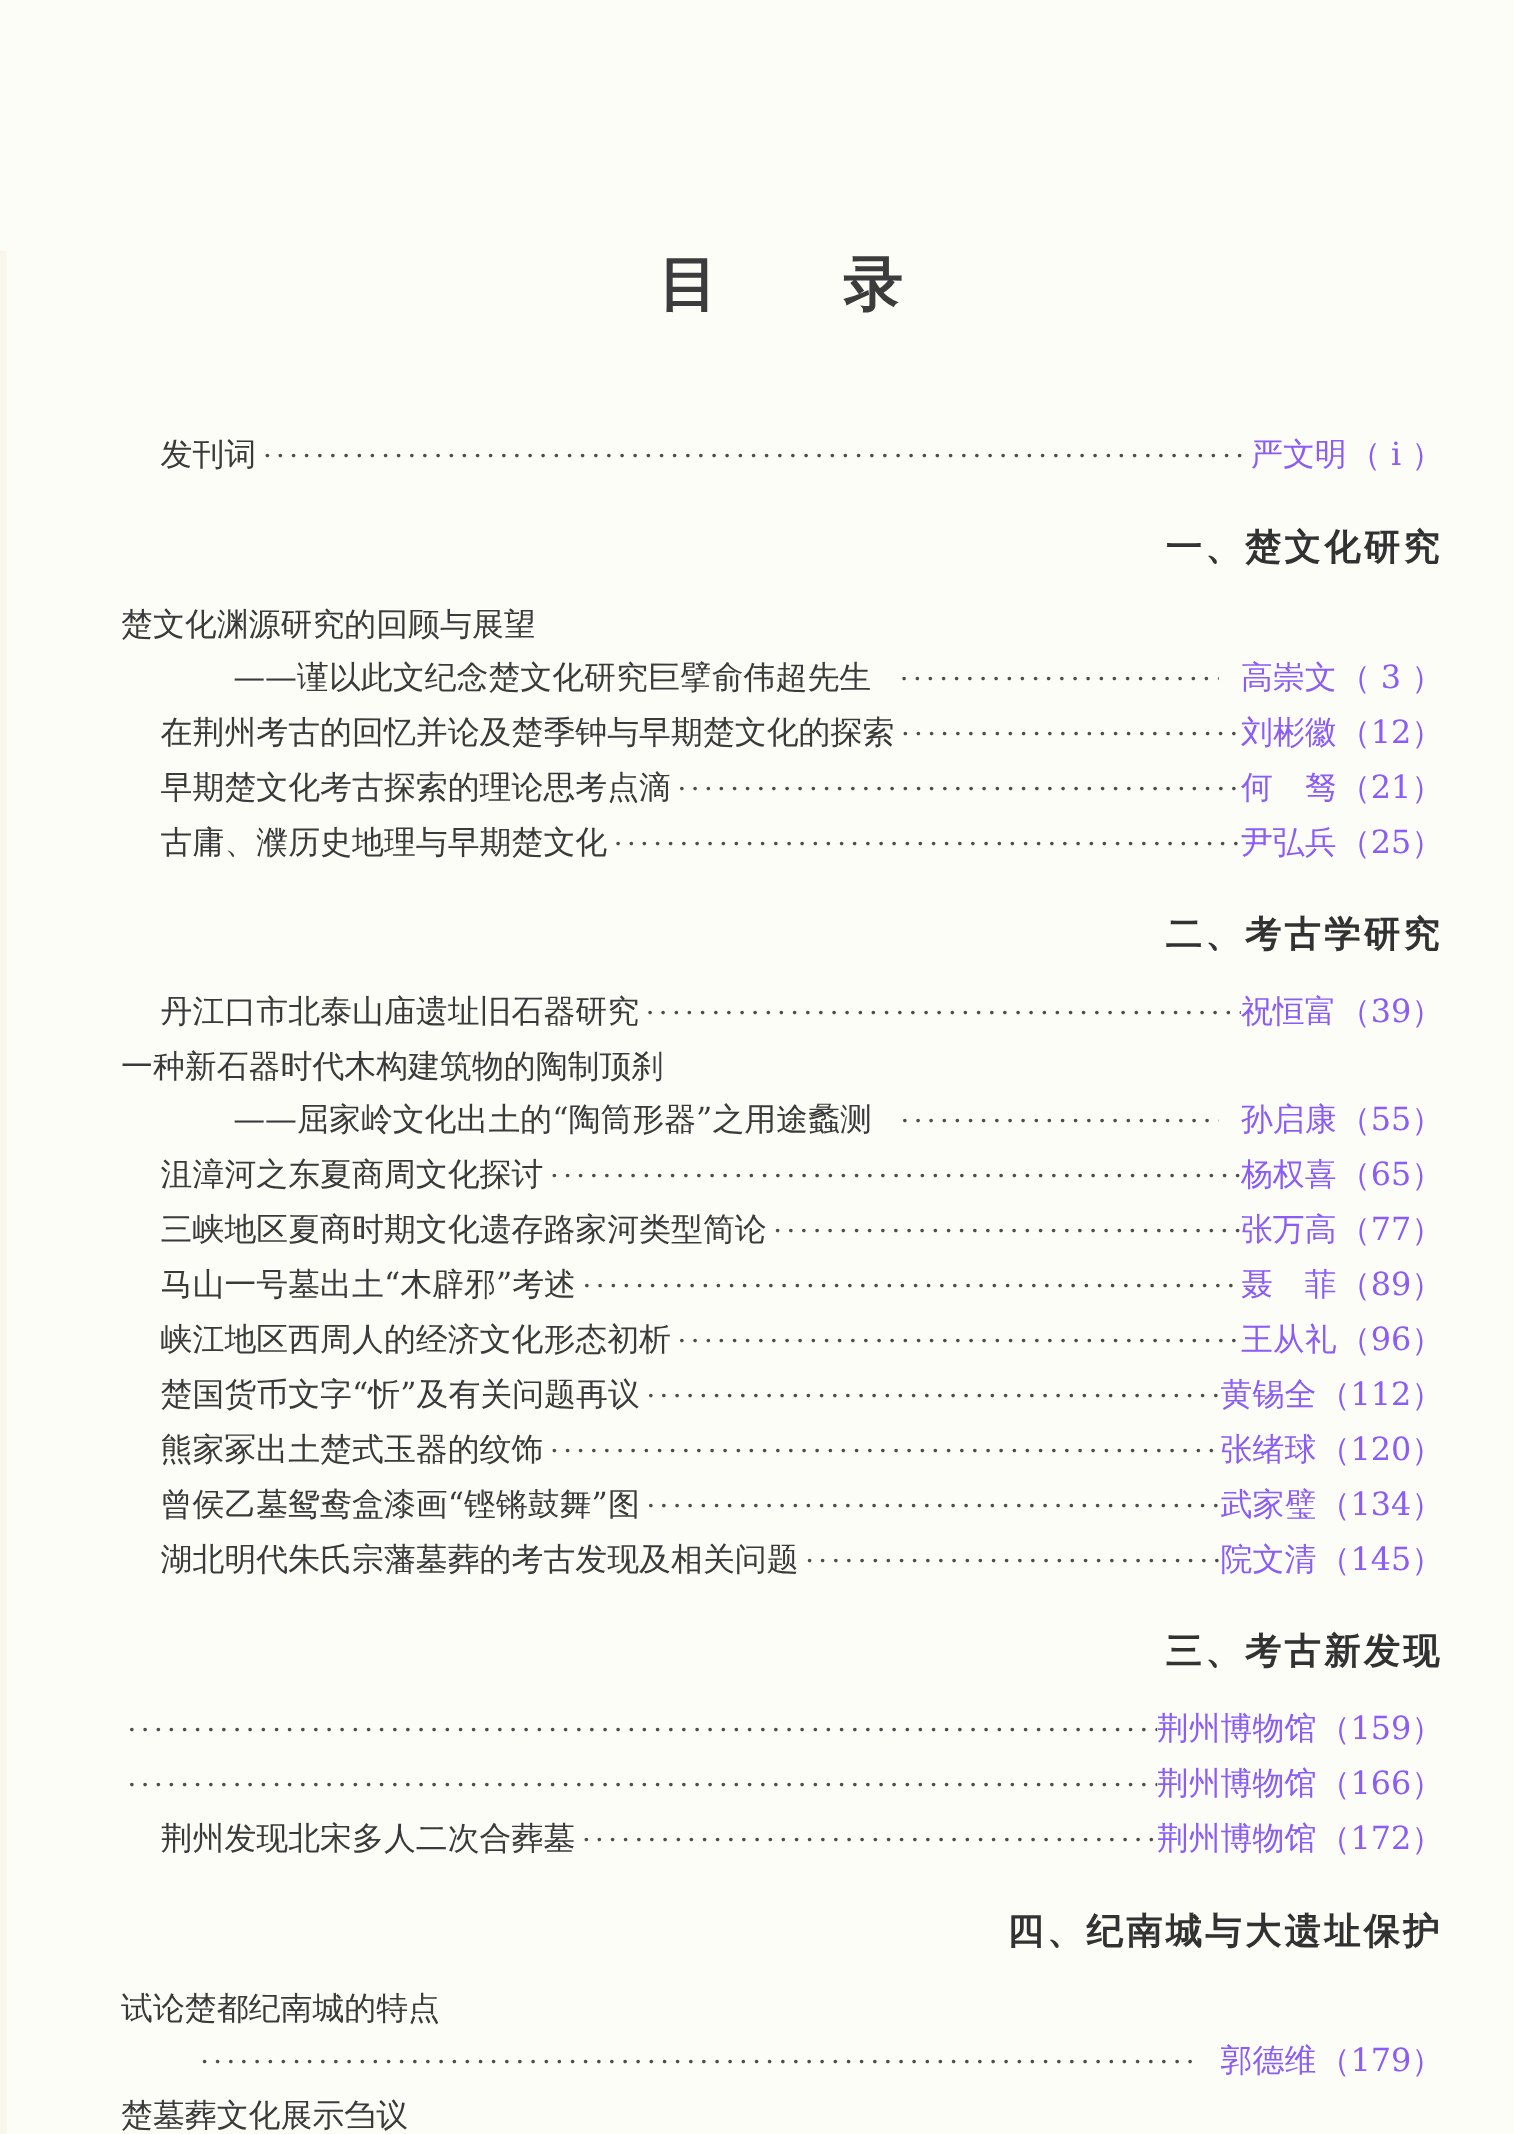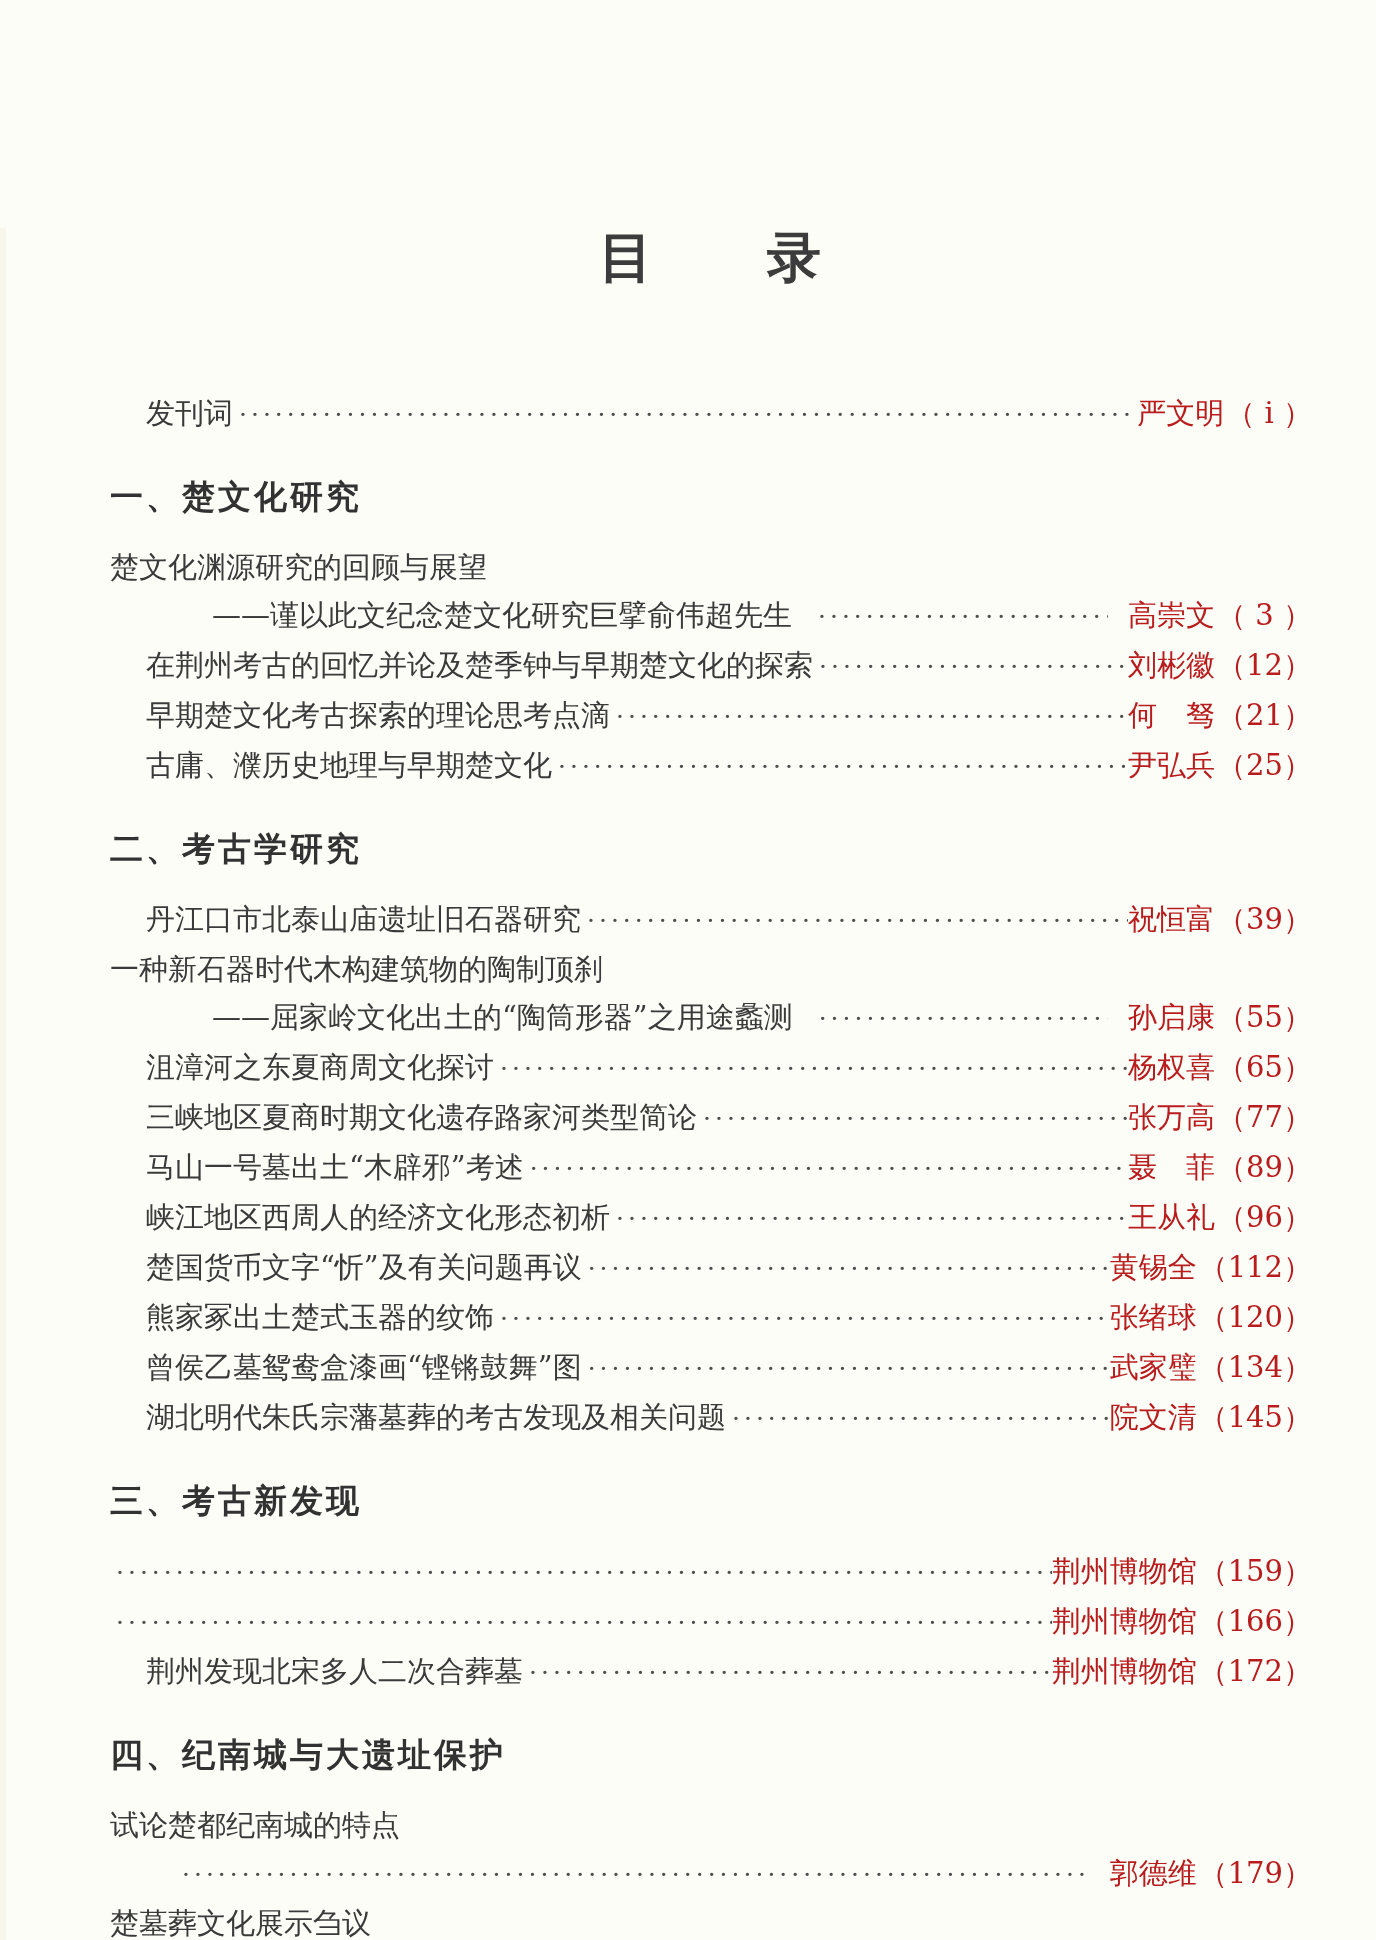--- a/index.html
+++ b/index.html
@@ -42,24 +42,24 @@
   .leader{
     flex:1 1 auto;
     min-width:0;
     overflow:hidden;
     white-space:nowrap;
     font-size:25px;
     letter-spacing:4px;
     color:#4c4c4c;
     padding:0 10px 0 6px;
   }
-  .authorpage{flex:0 0 auto;color:#b91c1c;}
+  .authorpage{flex:0 0 auto;color:#8b5cf6;}
   .authorpage .author{margin-right:2px;}
   .section-heading{
-    text-align:left;
+    text-align:right;
     font-family:"DejaVu Sans","Liberation Sans",sans-serif;
     font-weight:700;
     font-size:33px;
     line-height:40px;
     color:#323232;
     margin:38px 0 26px 0;
     letter-spacing:3px;
   }
   .pretitle{
     line-height:48px;

